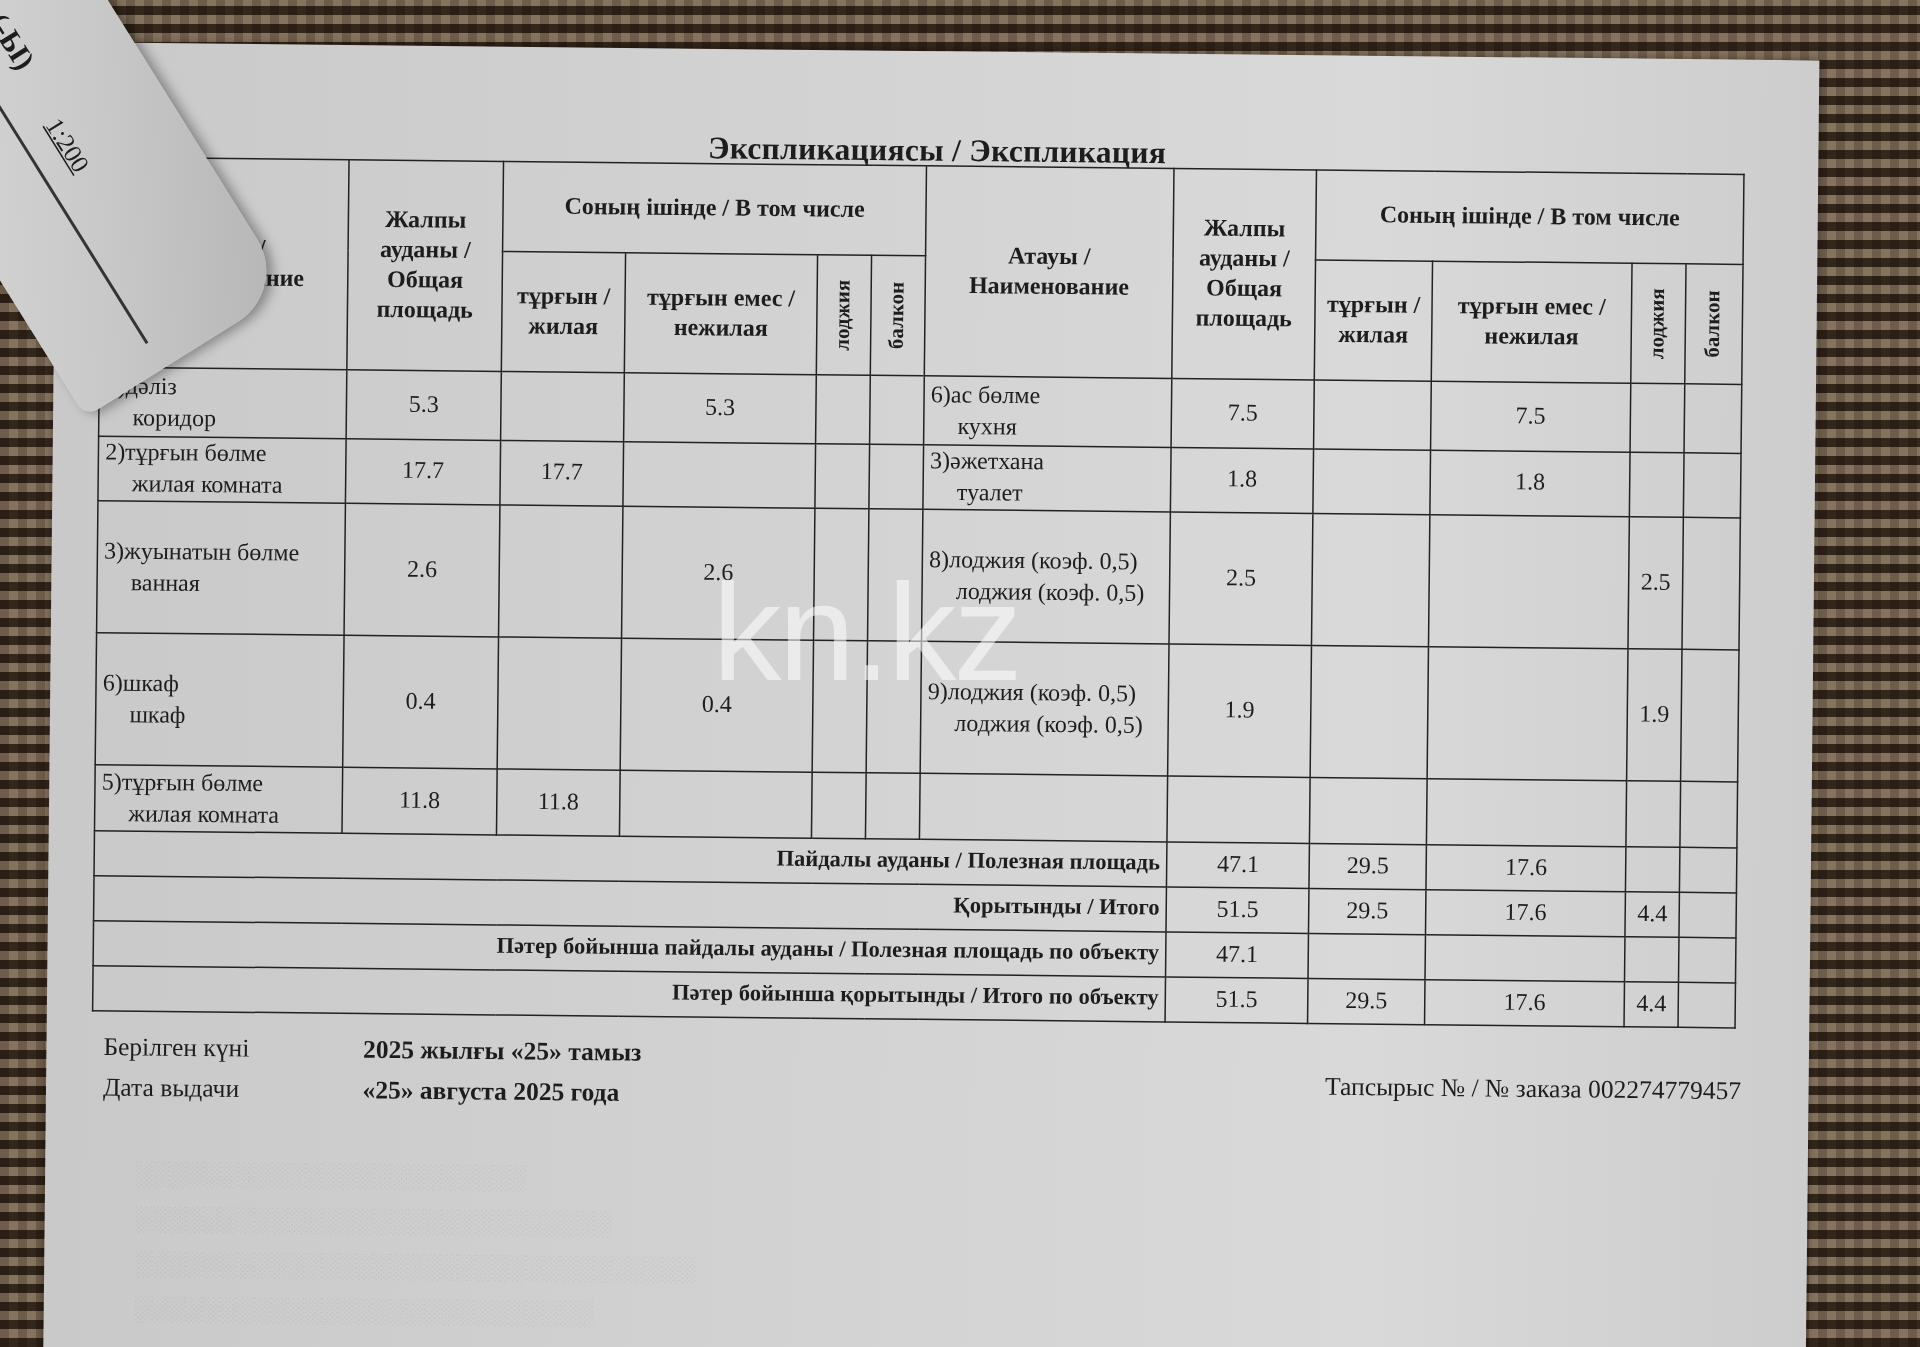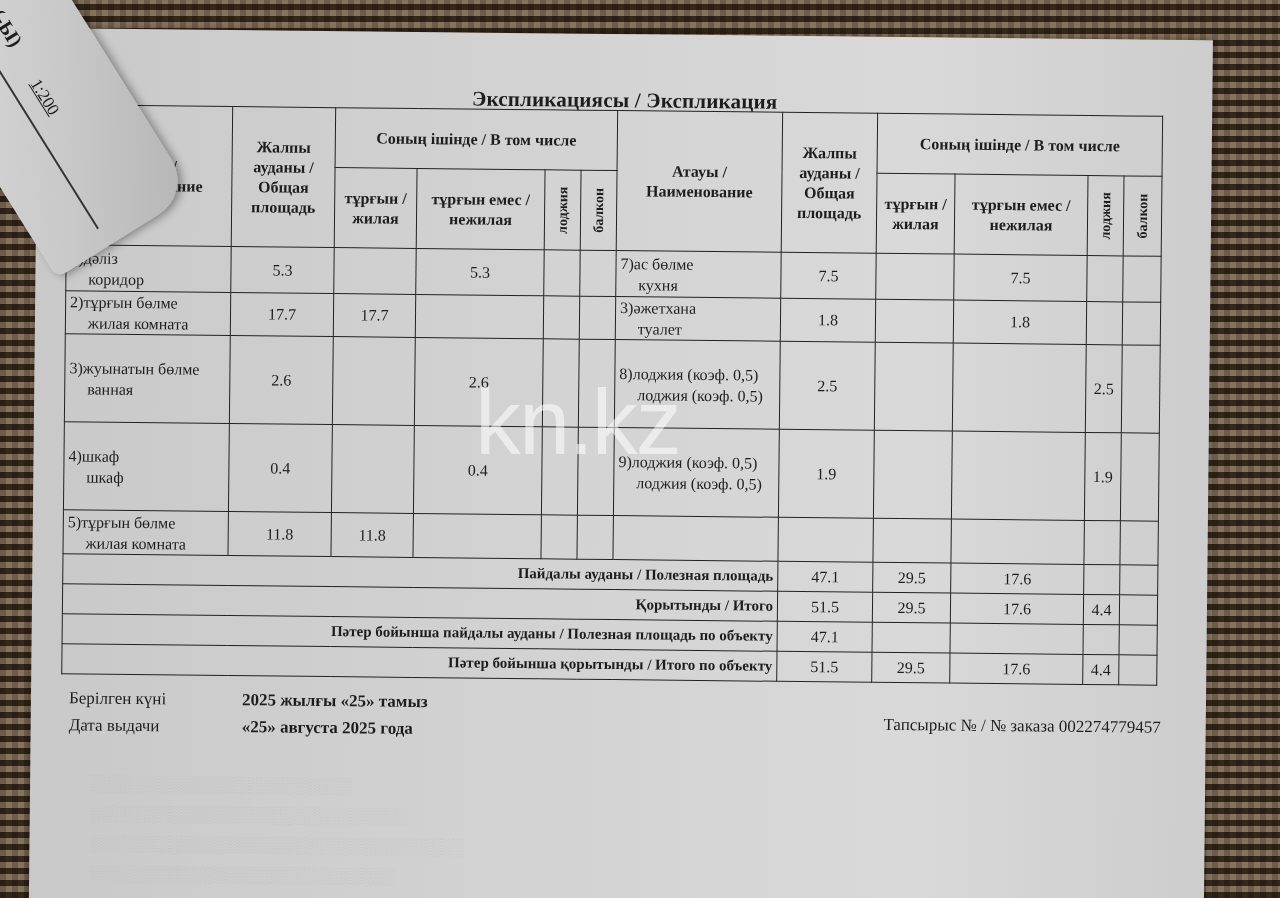--- a/index.html
+++ b/index.html
@@ -110,21 +110,21 @@
           </th>
     </tr>
 
     <tr style="height:46px">
       <td class="name"><span>1)дәліз</span><span class="l2">коридор</span></td>
       <td class="num">5.3</td>
       <td class="num"></td>
       <td class="num">5.3</td>
       <td class="num"></td>
       <td class="num"></td>
-      <td class="name"><span>7)ас бөлме</span><span class="l2">кухня</span></td>
+      <td class="name"><span>6)ас бөлме</span><span class="l2">кухня</span></td>
       <td class="num">7.5</td>
       <td class="num"></td>
       <td class="num">7.5</td>
       <td class="num"></td>
       <td class="num"></td>
     </tr>
     <tr style="height:42px">
       <td class="name"><span>2)тұрғын бөлме</span><span class="l2">жилая комната</span></td>
       <td class="num">17.7</td>
       <td class="num">17.7</td>
@@ -146,21 +146,21 @@
       <td class="num"></td>
       <td class="num"></td>
       <td class="name"><span>8)лоджия (коэф. 0,5)</span><span class="l2">лоджия (коэф. 0,5)</span></td>
       <td class="num">2.5</td>
       <td class="num"></td>
       <td class="num"></td>
       <td class="num">2.5</td>
       <td class="num"></td>
     </tr>
     <tr style="height:88px">
-      <td class="name"><span>4)шкаф</span><span class="l2">шкаф</span></td>
+      <td class="name"><span>6)шкаф</span><span class="l2">шкаф</span></td>
       <td class="num">0.4</td>
       <td class="num"></td>
       <td class="num">0.4</td>
       <td class="num"></td>
       <td class="num"></td>
       <td class="name"><span>9)лоджия (коэф. 0,5)</span><span class="l2">лоджия (коэф. 0,5)</span></td>
       <td class="num">1.9</td>
       <td class="num"></td>
       <td class="num"></td>
       <td class="num">1.9</td>

